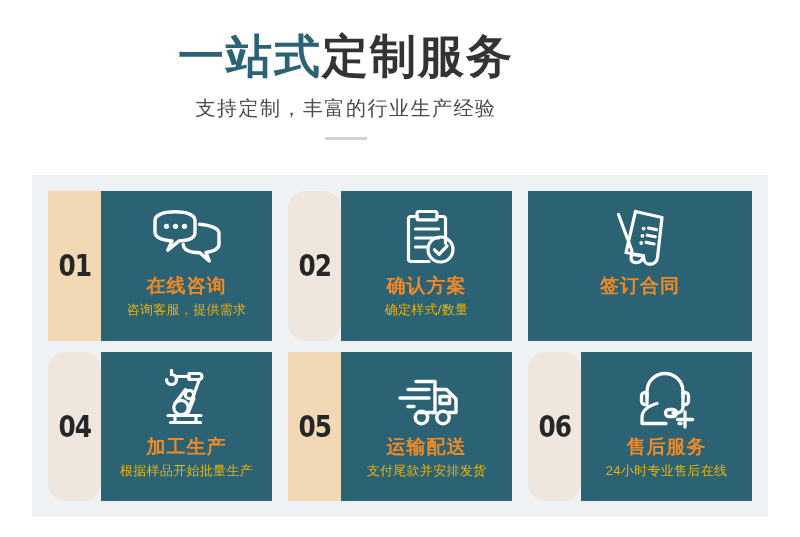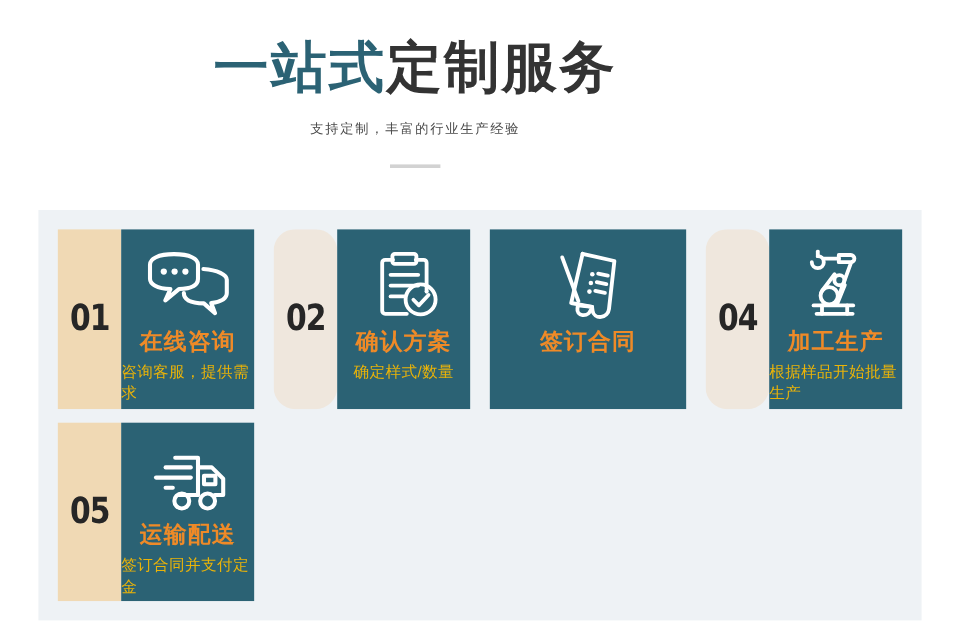--- a/index.html
+++ b/index.html
@@ -28,21 +28,21 @@
     font-weight: bold;
     letter-spacing: 2px;
     margin: 0;
     white-space: nowrap;
   }
   .title-accent { color: #2B6274; }
   .title-dark   { color: #333333; }
 
   .sub-title {
     margin: 13px 0 0 0;
-    font-size: 11px;
+    font-size: 20px;
     line-height: 20px;
     color: #4a4a4a;
     letter-spacing: 1.5px;
   }
   .divider {
     width: 42px;
     height: 3px;
     background: #d2d2d2;
     margin: 19px auto 0 auto;
   }
@@ -53,21 +53,21 @@
     left: 32px;
     top: 175px;
     width: 736px;
     height: 342px;
     background: #EEF2F5;
     box-sizing: border-box;
     padding: 16px;
   }
   .grid {
     display: grid;
-    grid-template-columns: repeat(4, 1fr);
+    grid-template-columns: repeat(3, 1fr);
     grid-template-rows: repeat(2, 1fr);
     column-gap: 16px;
     row-gap: 11px;
     width: 100%;
     height: 100%;
   }
 
   
   .card {
     display: flex;
@@ -242,19 +242,41 @@
             <path d="M45 40.5h-2"></path>
             <line x1="18" y1="17.5" x2="39" y2="17.5"></line>
             <line x1="10" y1="26" x2="39" y2="26"></line>
             <line x1="18" y1="34.5" x2="24" y2="34.5"></line>
             <circle cx="31.5" cy="45.5" r="6.2"></circle>
             <circle cx="53" cy="45.5" r="6.2"></circle>
             <path d="M50 24.5h9.5v7H50z"></path>
           </svg>
         </div>
         <div class="card-title">运输配送</div>
-        <div class="card-sub">签订合同并支付定金</div>
-      </div>
-    </div>
-
+        <div class="card-sub">支付尾款并安排发货</div>
+      </div>
+    </div>
+
+    <div class="card">
+      <div class="num-strip tone-light">
+        <span class="num">06</span>
+      </div>
+      <div class="body">
+        <div class="icon-wrap">
+          <svg width="64" height="60" viewBox="0 0 64 60" fill="none" stroke="#ffffff" stroke-width="3.3" stroke-linecap="round" stroke-linejoin="round">
+            <path d="M12 27.5v-6a18 18 0 0 1 36 0v6"></path>
+            <path d="M12 22.5h-2a3.5 3.5 0 0 0-3.5 3.5v5A3.5 3.5 0 0 0 10 34.5h2z"></path>
+            <path d="M48 22.5h2a3.5 3.5 0 0 1 3.5 3.5v5A3.5 3.5 0 0 1 50 34.5h-2z"></path>
+            <path d="M48 34.5v2.5a6 6 0 0 1-6 6h-4"></path>
+            <path d="M38 39.5h-4a3.5 3.5 0 0 0 0 7h4a3.5 3.5 0 0 0 0-7z"></path>
+            <path d="M22 33.5c-9 2.5-15 7.4-15 14.2v5.8h24"></path>
+            <path d="M44 53.5h2"></path>
+            <line x1="50" y1="42" x2="50" y2="57"></line>
+            <line x1="42.5" y1="49.5" x2="57.5" y2="49.5"></line>
+          </svg>
+        </div>
+        <div class="card-title">售后服务</div>
+        <div class="card-sub">24小时专业售后在线</div>
+      </div>
+    </div>
 
   </div>
 </div>
 
 </body></html>

